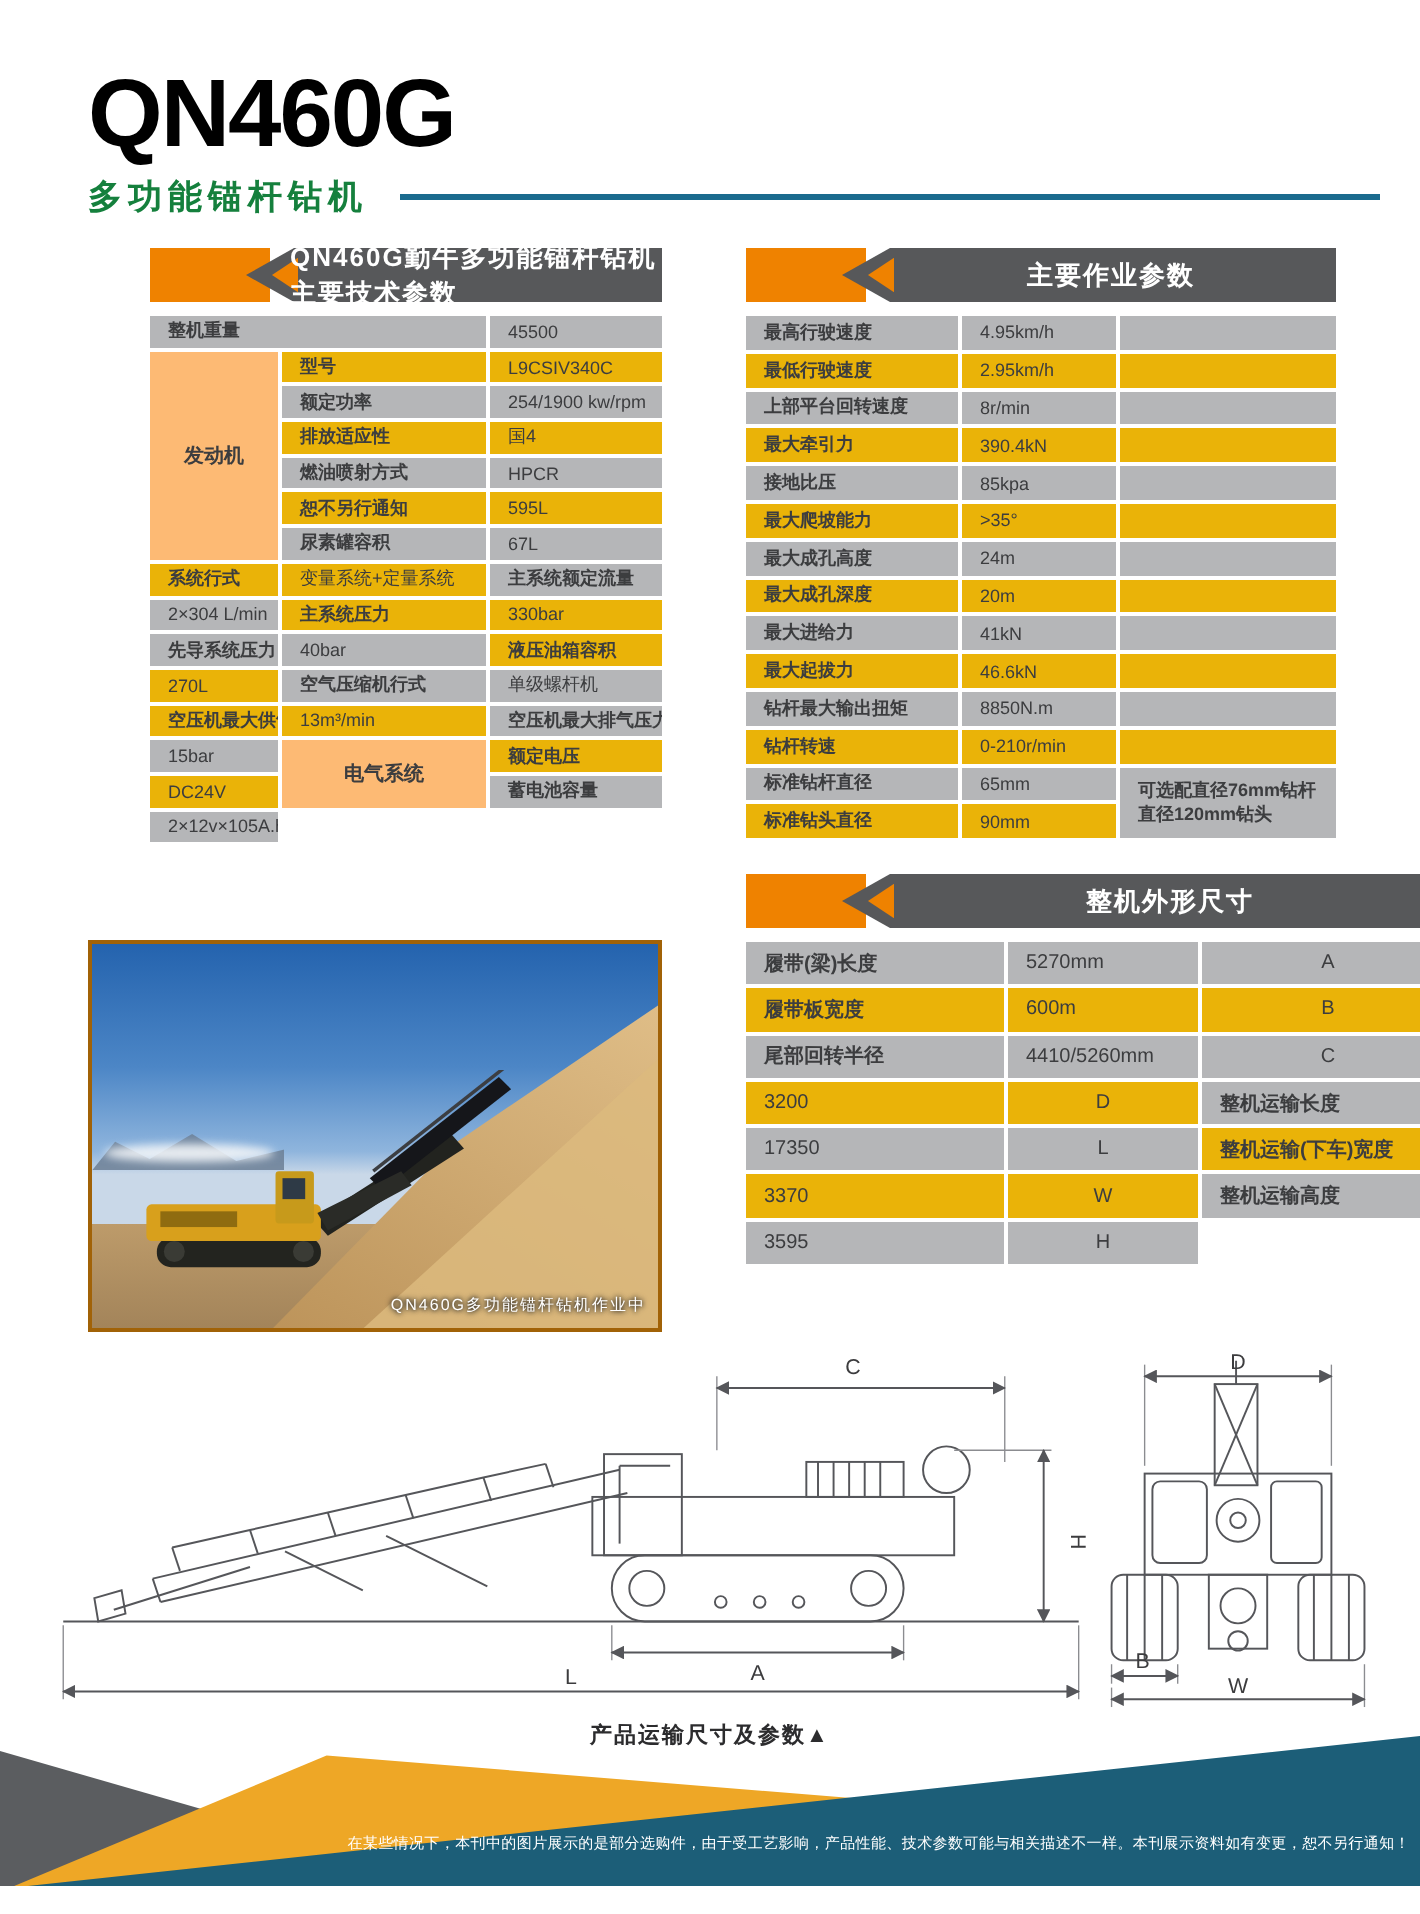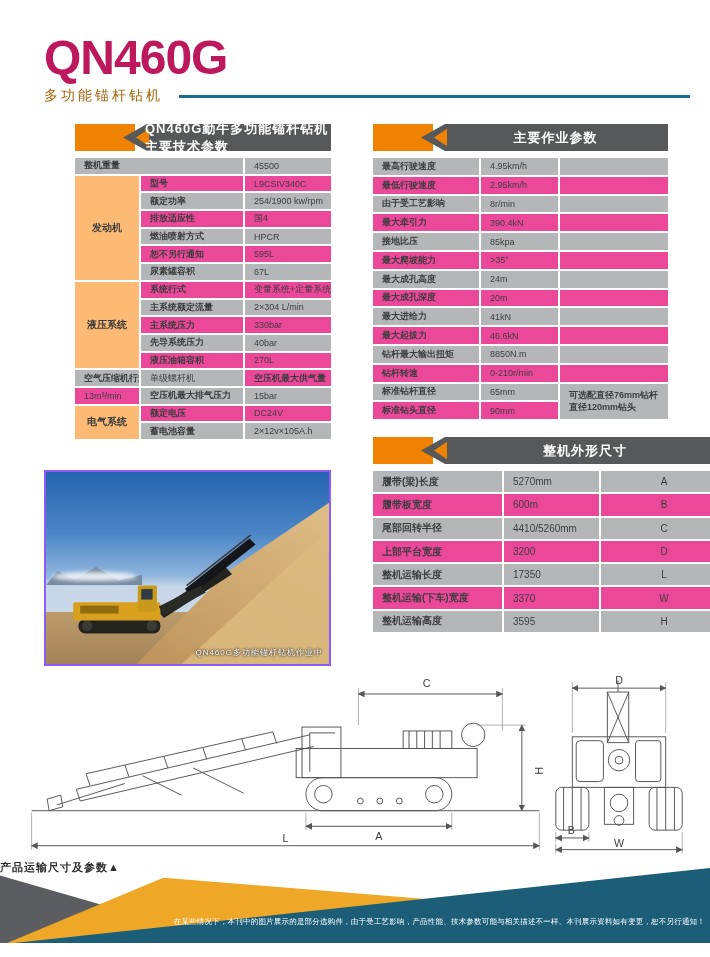--- a/index.html
+++ b/index.html
@@ -1,23 +1,23 @@
 <!DOCTYPE html>
 <html><head>
 <meta charset="utf-8">
 <style>
   * { box-sizing: border-box; margin: 0; padding: 0; }
   body { margin: 0; background: #fff; font-family: "Liberation Sans", sans-serif; }
   .page { position: relative; width: 710px; height: 957px; background: #fff; overflow: hidden; }
 
   
   .title-block { position: absolute; left: 44px; top: 34px; width: 656px; }
-  .model-name { font-size: 48px; font-weight: 800; letter-spacing: -1px; color: #be185d; line-height: 1; }
+  .model-name { font-size: 48px; font-weight: 800; letter-spacing: -1px; color: #000000; line-height: 1; }
   .subtitle-row { display: flex; align-items: center; margin-top: 5px; }
-  .subtitle { font-size: 14px; font-weight: normal; color: #a16207; letter-spacing: 3px; white-space: nowrap; }
+  .subtitle { font-size: 17px; font-weight: bold; color: #15803d; letter-spacing: 3px; white-space: nowrap; }
   .title-rule { flex: 1; height: 3px; background: #1a6b8e; margin-left: 16px; margin-right: 10px; }
 
   
   .bar { position: relative; height: 27px; }
   .bar-orange { position: absolute; left: 0; top: 0; width: 60px; height: 100%; background: #ef8200; }
   .bar-gray { position: absolute; left: 48px; right: 0; top: 0; bottom: 0; background: #57585a;
               clip-path: polygon(24px 0, 100% 0, 100% 100%, 24px 100%, 0 50%); }
   .bar-notch { position: absolute; left: 61px; top: 18%; width: 13px; height: 64%; background: #ef8200;
                clip-path: polygon(100% 0, 0 50%, 100% 100%); z-index: 2; }
   .bar-title { position: absolute; left: 70px; right: 0; top: 0; bottom: 0; display: flex; align-items: center;
@@ -29,46 +29,46 @@
   .col-right-lower { position: absolute; left: 373px; top: 437px; width: 354px; }
 
   .grid { display: grid; gap: 2px; margin-top: 7px; }
   .grid-tech { grid-template-columns: 64px 102px 1fr; grid-auto-rows: 15.7px; }
   .grid-op   { grid-template-columns: 106px 77px 1fr; grid-auto-rows: 16.8px; }
   .grid-dim  { grid-template-columns: 129px 95px 1fr; grid-auto-rows: 21.3px; border-radius: 23px; }
 
   .cell { display: flex; align-items: center; font-size: 9px; color: #3c3d3f; padding-left: 9px; overflow: hidden; white-space: nowrap; }
   .grid-dim .cell { font-size: 10px; }
   .ra { background: #b5b6b8; }
-  .rb { background: #ec4899; }
+  .rb { background: #eab308; }
   .gc { background: #fdba74; font-weight: bold; justify-content: center; padding-left: 0; font-size: 10px; }
   .lbl { font-weight: bold; }
   .span2 { grid-column: 1 / 3; }
   .ctr { justify-content: center; padding-left: 0; }
   .note-cell { white-space: pre-line; line-height: 1.35; align-items: center; font-weight: bold; }
 
   
-  .photo { position: absolute; left: 44px; top: 470px; width: 287px; height: 196px; border: 2px solid #8b5cf6; }
+  .photo { position: absolute; left: 44px; top: 470px; width: 287px; height: 196px; border: 2px solid #a16207; }
   .photo-inner { position: relative; width: 100%; height: 100%; overflow: hidden;
                  background: linear-gradient(180deg, #2463ae 0%, #4c86c6 32%, #8fb5dd 54%, #c9d8e8 60%); }
   .mountains { position: absolute; left: 0; top: 49%; width: 34%; height: 10%; background: #6c7f95; opacity: .85;
                clip-path: polygon(0 100%, 12% 25%, 30% 70%, 52% 5%, 75% 75%, 100% 45%, 100% 100%); }
   .cloud { position: absolute; left: 2%; top: 52%; width: 30%; height: 5%; background: #f2f5f8; border-radius: 50%; filter: blur(2px); opacity: .9; }
   .ground { position: absolute; left: 0; right: 0; bottom: 0; height: 27%; background: linear-gradient(180deg, #bd9b6a, #a3845a); }
   .slope { position: absolute; inset: 0; background: linear-gradient(210deg, #e3c28c, #b68c52);
            clip-path: polygon(32% 100%, 64% 52%, 100% 16%, 100% 100%); }
   .slope-lit { position: absolute; inset: 0; background: #dcba7e; opacity: .85;
                clip-path: polygon(48% 100%, 100% 30%, 100% 100%); }
   .rig-svg { position: absolute; left: 3%; bottom: 8%; width: 74%; }
   .photo-caption { position: absolute; right: 6px; bottom: 6px; font-size: 8px; color: #fff;
                    text-shadow: 0 0 2px #222, 0 0 3px #222; letter-spacing: 1px; }
 
   
   .drawings { position: absolute; left: 18px; top: 672px; width: 676px; height: 186px; display: flex; align-items: flex-end; }
-  .drawing-caption { position: absolute; left: 0; top: 860px; width: 710px; text-align: left;
+  .drawing-caption { position: absolute; left: 0; top: 860px; width: 710px; text-align: center;
                      font-size: 11px; font-weight: bold; color: #2c2c2e; letter-spacing: 1px; }
   .ln { stroke: #55565a; fill: none; stroke-width: 1; }
   .thin { stroke: #8b8c90; stroke-width: 0.7; }
   .dimtxt { font-size: 11px; fill: #3c3c3e; font-family: "Liberation Sans", sans-serif; }
 
   
   .footer-band { position: absolute; left: 0; bottom: 14px; width: 710px; height: 75px; }
   .band-gray   { position: absolute; inset: 0; background: #5b5d60; clip-path: polygon(0 10%, 33% 100%, 0 100%); }
   .band-orange { position: absolute; inset: 0; background: #eea726; clip-path: polygon(23% 13%, 66% 46%, 46% 100%, 1% 100%); }
   .band-teal   { position: absolute; inset: 0; background: #1c5e78; clip-path: polygon(0 102%, 100% 0, 100% 100%, 0 100%); }
@@ -105,21 +105,20 @@
       <div class="cell ra">254/1900 kw/rpm</div>
       <div class="cell lbl rb">排放适应性</div>
       <div class="cell rb">国4</div>
       <div class="cell lbl ra">燃油喷射方式</div>
       <div class="cell ra">HPCR</div>
       <div class="cell lbl rb">恕不另行通知</div>
       <div class="cell rb">595L</div>
       <div class="cell lbl ra">尿素罐容积</div>
       <div class="cell ra">67L</div>
 
-      <div class="cell gc" style="grid-row: span 5">液压系统</div>
       <div class="cell lbl rb">系统行式</div>
       <div class="cell rb">变量系统+定量系统</div>
       <div class="cell lbl ra">主系统额定流量</div>
       <div class="cell ra">2×304 L/min</div>
       <div class="cell lbl rb">主系统压力</div>
       <div class="cell rb">330bar</div>
       <div class="cell lbl ra">先导系统压力</div>
       <div class="cell ra">40bar</div>
       <div class="cell lbl rb">液压油箱容积</div>
       <div class="cell rb">270L</div>
@@ -146,21 +145,21 @@
       <div class="bar-notch"></div>
       <div class="bar-title">主要作业参数</div>
     </div>
     <div class="grid grid-op">
       <div class="cell lbl ra">最高行驶速度</div>
       <div class="cell ra">4.95km/h</div>
       <div class="cell ra"></div>
       <div class="cell lbl rb">最低行驶速度</div>
       <div class="cell rb">2.95km/h</div>
       <div class="cell rb"></div>
-      <div class="cell lbl ra">由于受工艺影响</div>
+      <div class="cell lbl ra">上部平台回转速度</div>
       <div class="cell ra">8r/min</div>
       <div class="cell ra"></div>
       <div class="cell lbl rb">最大牵引力</div>
       <div class="cell rb">390.4kN</div>
       <div class="cell rb"></div>
       <div class="cell lbl ra">接地比压</div>
       <div class="cell ra">85kpa</div>
       <div class="cell ra"></div>
       <div class="cell lbl rb">最大爬坡能力</div>
       <div class="cell rb">&gt;35°</div>
@@ -202,21 +201,20 @@
     <div class="grid grid-dim">
       <div class="cell lbl ra">履带(梁)长度</div>
       <div class="cell ra">5270mm</div>
       <div class="cell ra ctr">A</div>
       <div class="cell lbl rb">履带板宽度</div>
       <div class="cell rb">600m</div>
       <div class="cell rb ctr">B</div>
       <div class="cell lbl ra">尾部回转半径</div>
       <div class="cell ra">4410/5260mm</div>
       <div class="cell ra ctr">C</div>
-      <div class="cell lbl rb">上部平台宽度</div>
       <div class="cell rb">3200</div>
       <div class="cell rb ctr">D</div>
       <div class="cell lbl ra">整机运输长度</div>
       <div class="cell ra">17350</div>
       <div class="cell ra ctr">L</div>
       <div class="cell lbl rb">整机运输(下车)宽度</div>
       <div class="cell rb">3370</div>
       <div class="cell rb ctr">W</div>
       <div class="cell lbl ra">整机运输高度</div>
       <div class="cell ra">3595</div>

